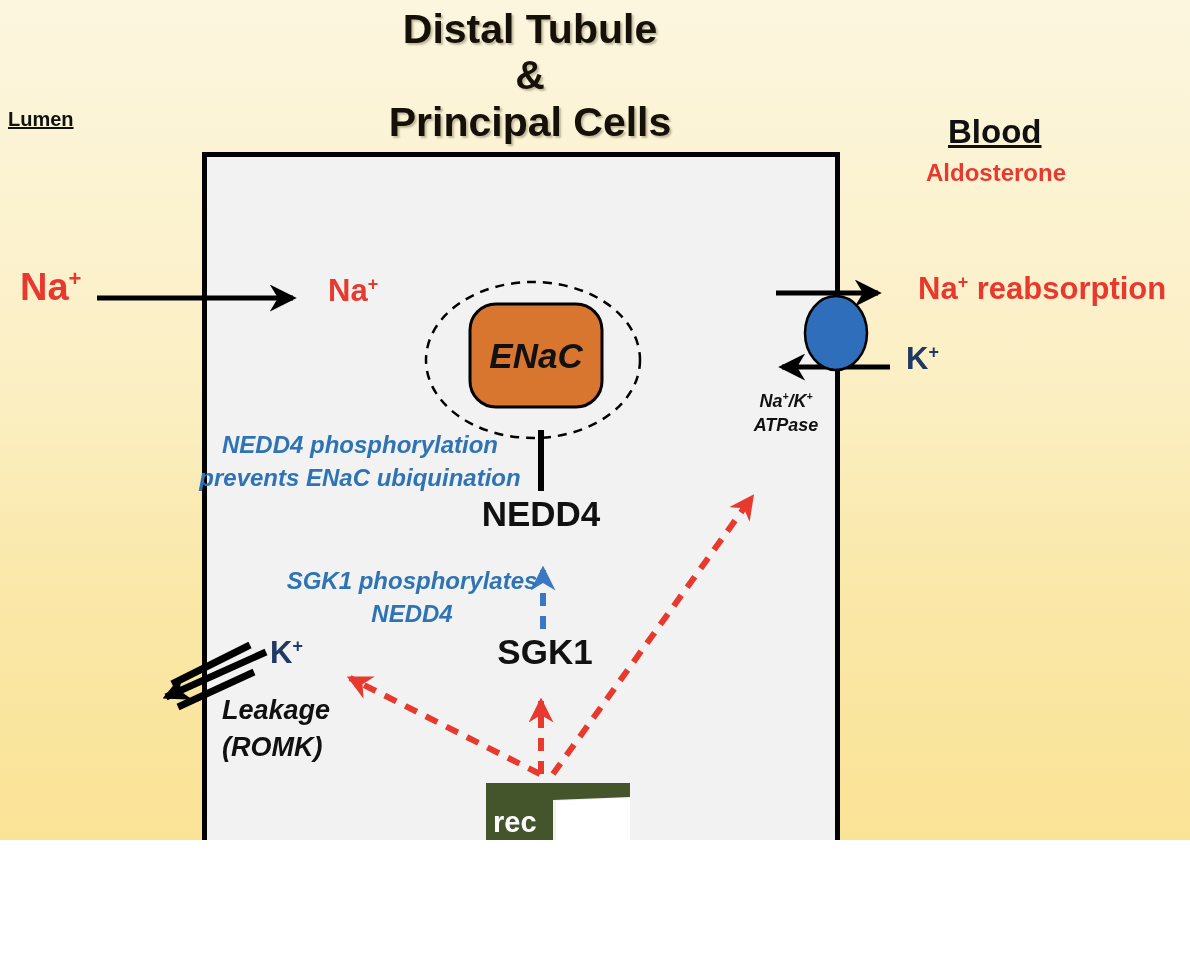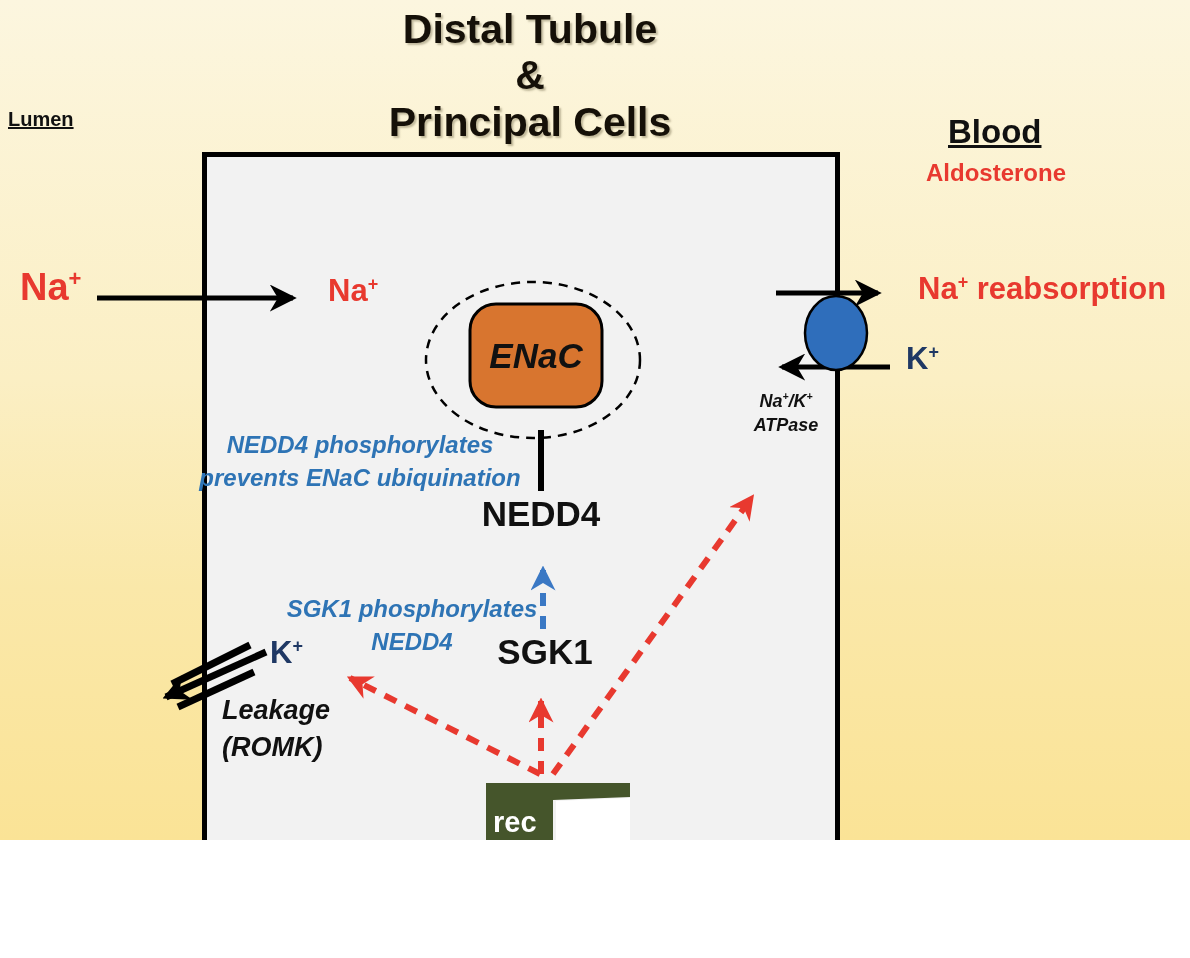--- a/index.html
+++ b/index.html
@@ -101,27 +101,27 @@
     <span>Na</span><sup>+</sup>
   </div>
 
   <div class="lbl ion-md red" style="left:328px;top:274px;">
     <span>Na</span><sup>+</sup>
   </div>
 
   <div class="enac-box">ENaC</div>
 
   <div class="lbl bluenote center" style="left:360px;top:428px;">
-    <div>NEDD4 phosphorylates</div>
+    <div>NEDD4 phosphorylation</div>
     <div>prevents ENaC ubiquination</div>
   </div>
 
   <div class="lbl protein center" style="left:541px;top:494px;">NEDD4</div>
 
-  <div class="lbl bluenote center" style="left:412px;top:592px;">
+  <div class="lbl bluenote center" style="left:412px;top:564px;">
     <div>SGK1 phosphorylates</div>
     <div>NEDD4</div>
   </div>
 
   <div class="lbl protein center" style="left:545px;top:632px;">SGK1</div>
 
   <div class="lbl ion-md navy" style="left:270px;top:636px;">
     <span>K</span><sup>+</sup>
   </div>
 

